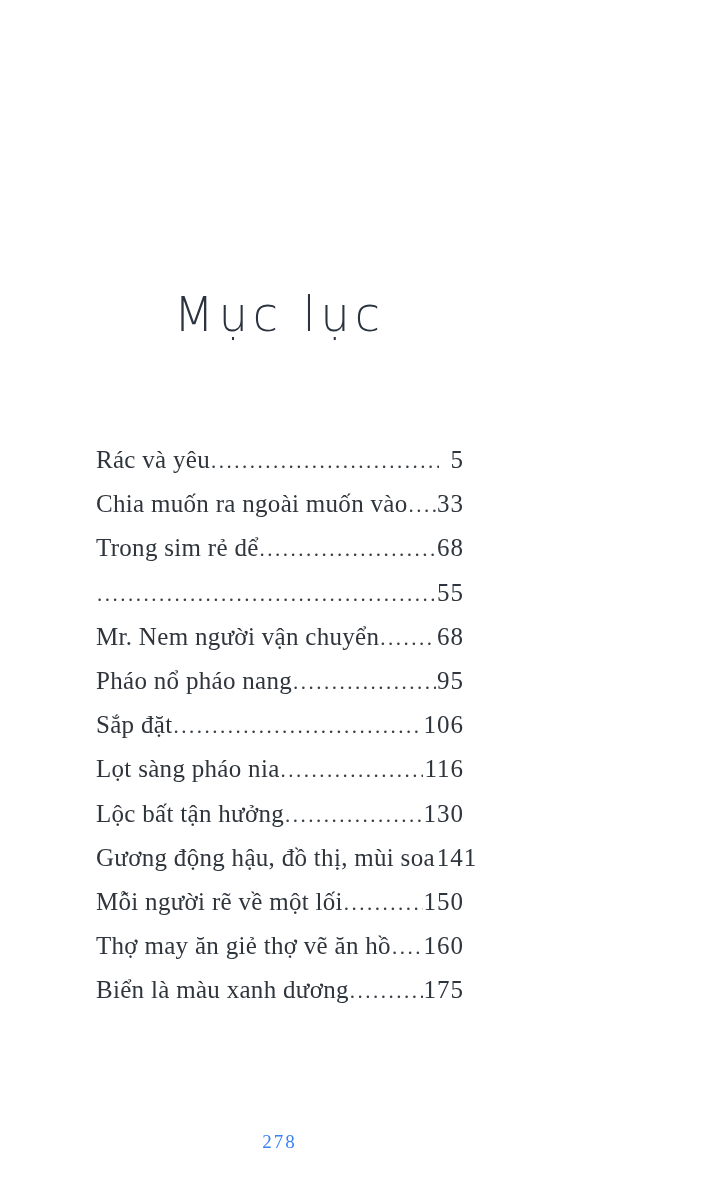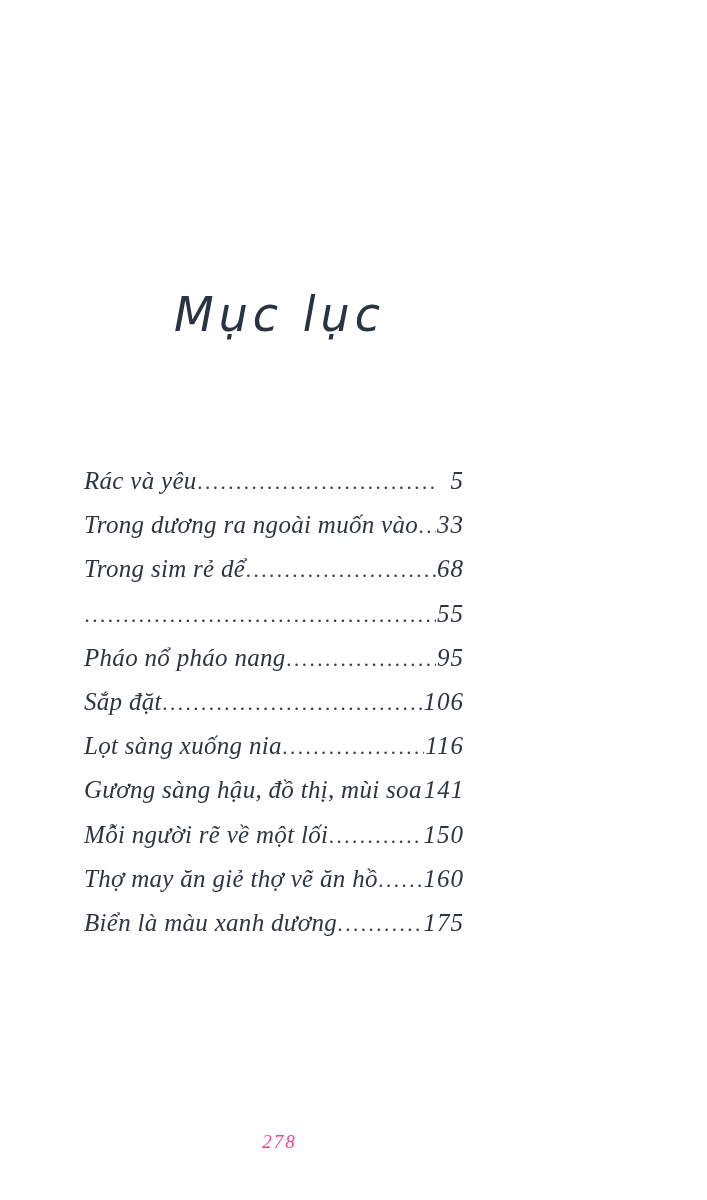--- a/index.html
+++ b/index.html
@@ -3,36 +3,35 @@
 <meta charset="utf-8">
 <style>
   html,body{margin:0;padding:0;background:#ffffff;}
   .page{
     position:relative;
     width:559px;height:1200px;
     background:#ffffff;
     overflow:hidden;
     font-family:"Liberation Serif","DejaVu Serif",serif;
     color:#2f353c;
-    font-style:italic;
   }
   .title{
     margin:287px 0 0 0;
     text-align:center;
     font-family:"DejaVu Sans","Liberation Sans",sans-serif;
     font-weight:300;
     font-size:46px;
     line-height:1.2;
     letter-spacing:5px;
     color:#2b3340;
     transform:scaleY(1.05);
   }
   .toc{
     position:absolute;
-    left:84px;right:95px;top:438px;margin-top:21px;
+    left:96px;right:95px;top:438px;
   }
   .row{
     display:flex;
     align-items:baseline;
     height:44.2px;
     font-size:25px;
     line-height:44.2px;
     white-space:nowrap;
     color:#2f353c;
   }
@@ -54,21 +53,21 @@
     min-width:24px;
     letter-spacing:1px;
   }
   .folio{
     position:absolute;
     left:0;right:0;
     top:1131px;
     text-align:center;
     font-size:19px;
     letter-spacing:2px;
-    color:#ec4899;
+    color:#3b82f6;
   }
   .artifact{
     position:absolute;
     background:#cdd9e3;
     opacity:.75;
     border-radius:2px;
   }
 </style>
 </head>
 <body>
@@ -79,59 +78,69 @@
 
   <div class="toc" id="toc">
     <div class="row">
       <span class="label">Rác và yêu</span>
       <span class="dots"></span>
       <span class="num">5</span>
     </div>
 
 
     <div class="row">
-      <span class="label">Trong dương ra ngoài muốn vào</span>
+      <span class="label">Chia muốn ra ngoài muốn vào</span>
       <span class="dots"></span>
       <span class="num">33</span>
     </div>
 
     <div class="row">
       <span class="label">Trong sim rẻ dể</span>
       <span class="dots"></span>
       <span class="num">68</span>
     </div>
 
     <div class="row">
       <span class="dots"></span>
       <span class="num">55</span>
     </div>
 
+    <div class="row">
+      <span class="label">Mr. Nem người vận chuyển</span>
+      <span class="dots"></span>
+      <span class="num">68</span>
+    </div>
 
 
     <div class="row">
       <span class="label">Pháo nổ pháo nang</span>
       <span class="dots"></span>
       <span class="num">95</span>
     </div>
 
     <div class="row">
       <span class="label">Sắp đặt</span>
       <span class="dots"></span>
       <span class="num">106</span>
     </div>
 
     <div class="row">
-      <span class="label">Lọt sàng xuống nia</span>
+      <span class="label">Lọt sàng pháo nia</span>
       <span class="dots"></span>
       <span class="num">116</span>
     </div>
 
+    <div class="row">
+      <span class="label">Lộc bất tận hưởng</span>
+      <span class="dots"></span>
+      <span class="num">130</span>
+    </div>
 
     <div class="row">
-      <span class="label">Gương sàng hậu, đồ thị, mùi soa</span>
+      <span class="label">Gương động hậu, đồ thị, mùi soa</span>
       <span class="dots"></span>
       <span class="num">141</span>
     </div>
 
     <div class="row">
       <span class="label">Mỗi người rẽ về một lối</span>
       <span class="dots"></span>
       <span class="num">150</span>
     </div>
 

